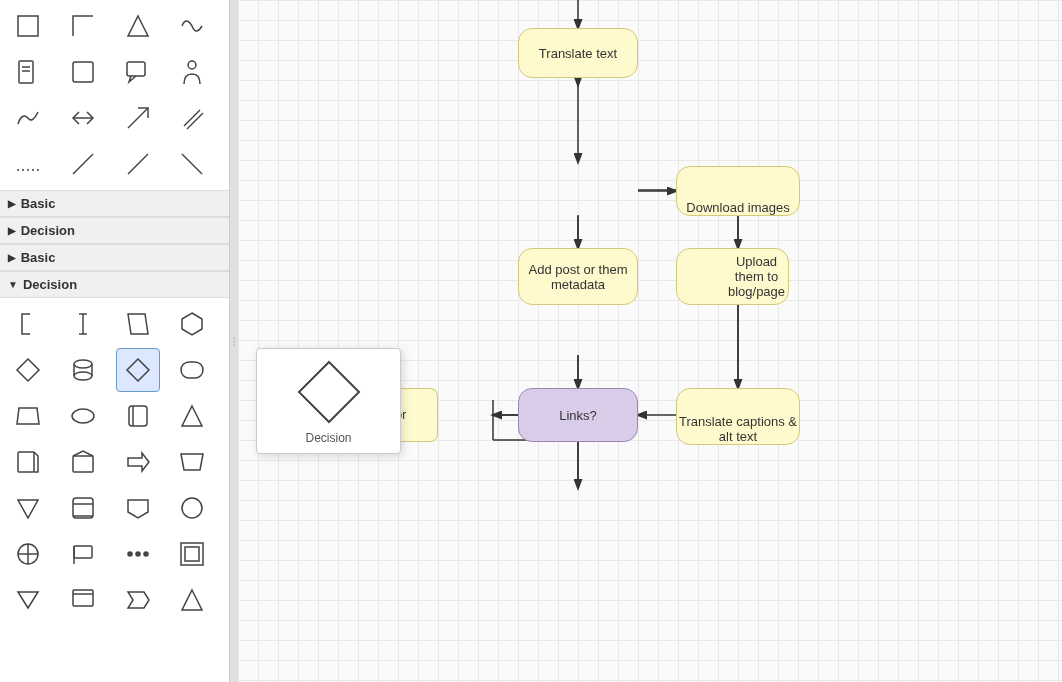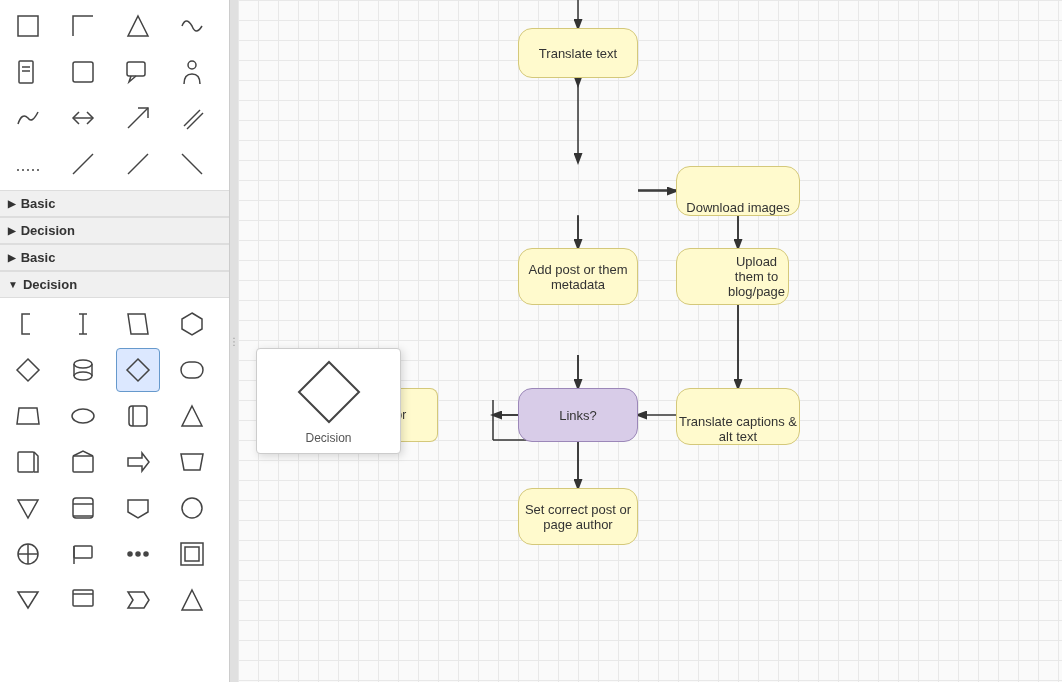--- a/index.html
+++ b/index.html
@@ -498,23 +498,20 @@
   </div>
 
   <div class="node node-rounded node-purple" style="left:280px; top:388px; width:120px; height:54px;">
     <span>Links?</span>
   </div>
 
   <div class="node node-rounded node-yellow" style="left:438px; top:388px; width:124px; height:57px;align-items:flex-end;">
     <span>Translate captions &amp; alt text</span>
   </div>
 
-  <div class="node node-rounded node-yellow" style="left:280px; top:488px; width:120px; height:57px;">
-    <span>Set correct post or page author</span>
-  </div>
 
   <div class="node node-rounded node-yellow" style="left:120px; top:388px; width:80px; height:54px; border-left: none; border-radius: 0 8px 8px 0;">
     <span style="font-size:12px;">t or</span>
   </div>
 
   <div class="tooltip-popup" style="left:18px; top:348px; width:145px;">
     <div class="tooltip-shape">
       <svg width="70" height="70" viewBox="0 0 70 70">
         <polygon points="35,5 65,35 35,65 5,35" fill="none" stroke="#444" stroke-width="2"></polygon>
       </svg>

